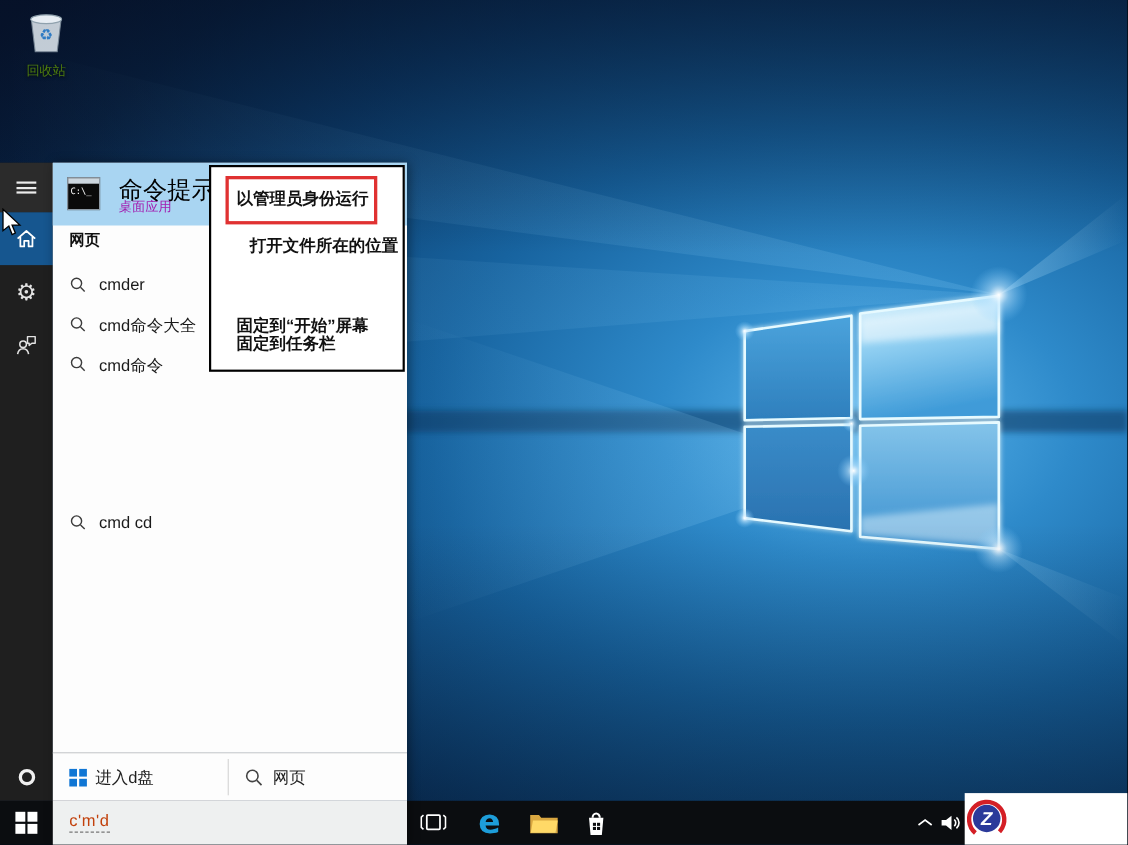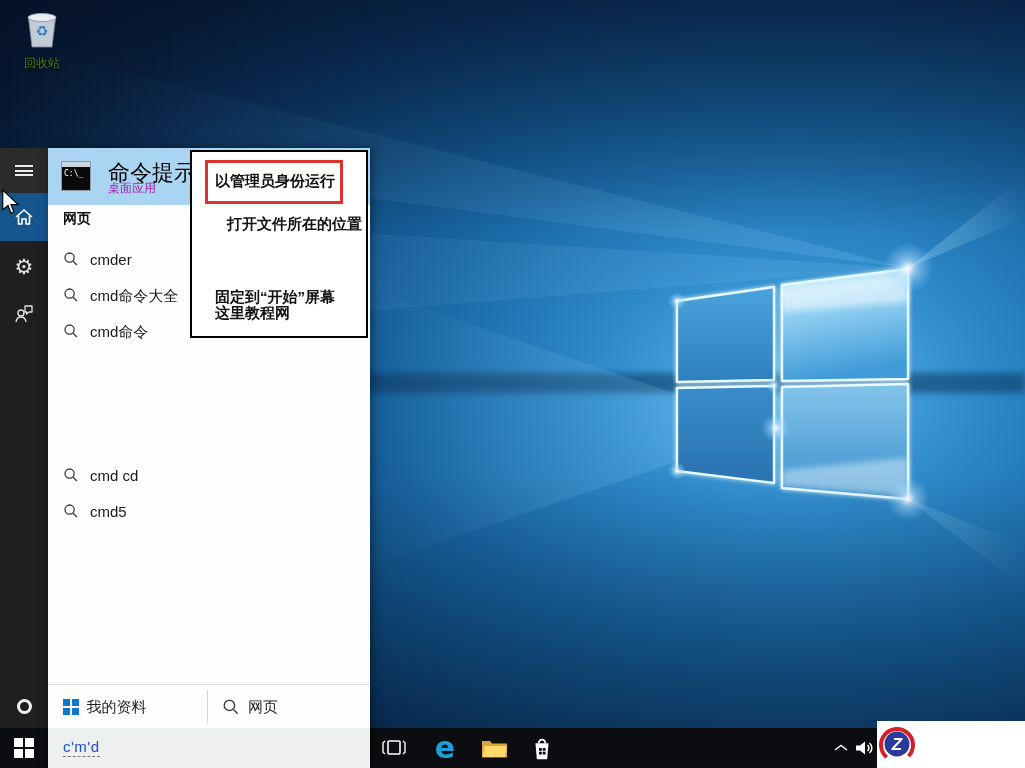--- a/index.html
+++ b/index.html
@@ -56,21 +56,21 @@
   .foot-divider{position:absolute;left:159px;top:5px;width:1px;height:33px;background:#d4d4d4;}
   .foot-btn{position:absolute;top:0;height:44px;display:flex;align-items:center;cursor:pointer;
             font-size:15px;color:#1f1f1f;}
   .foot-mystuff{left:15px;}
   .foot-web{left:174px;}
   .foot-btn .lbl{margin-left:8px;}
   .winflag{display:inline-grid;grid-template-columns:7px 7px;grid-template-rows:7px 7px;gap:1.5px;}
   .winflag span{background:#1076d4;}
 
   .search-row{position:absolute;left:0;top:580px;width:322px;height:40px;background:#eef0f0;cursor:text;}
-  .query{position:absolute;left:15px;top:10px;font-size:15px;color:#1d4ed8;letter-spacing:.5px;
+  .query{position:absolute;left:15px;top:10px;font-size:15px;color:#c2410c;letter-spacing:.5px;
          border-bottom:1px dashed #777;padding-bottom:1px;}
 
   
   .ctx-menu{position:absolute;left:142px;top:2px;width:178px;height:188px;background:#fff;
             border:2px solid #000;z-index:5;}
   .ctx-item{position:absolute;left:23px;font-size:15px;font-weight:700;color:#111;line-height:18px;
             white-space:nowrap;cursor:pointer;}
   .ctx-1{top:20px;}  .ctx-2{top:63px;margin-left:12px;}  .ctx-3{top:107px;margin-top:29px;}  .ctx-4{top:152px;}
   .annotation{position:absolute;left:13px;top:8px;width:138px;height:44px;
               border:3px solid #e03131;pointer-events:none;}
@@ -248,57 +248,50 @@
         </svg>
       <span class="txt"><span>cmd</span><b>命令</b></span>
     </div>
     <div class="sug" style="top:314px">
       <svg width="16" height="16" viewBox="0 0 16 16">
           <circle cx="6.6" cy="6.6" r="4.6" fill="none" stroke="#3c3c3c" stroke-width="1.3"></circle>
           <line x1="10.2" y1="10.2" x2="14" y2="14" stroke="#3c3c3c" stroke-width="1.3"></line>
         </svg>
       <span class="txt"><span>cmd </span><b>cd</b></span>
     </div>
-    <div class="sug" style="top:350px">
-      <svg width="16" height="16" viewBox="0 0 16 16">
-          <circle cx="6.6" cy="6.6" r="4.6" fill="none" stroke="#3c3c3c" stroke-width="1.3"></circle>
-          <line x1="10.2" y1="10.2" x2="14" y2="14" stroke="#3c3c3c" stroke-width="1.3"></line>
-        </svg>
-      <span class="txt"><span>cmd</span><b>5</b></span>
-    </div>
 
     <div class="footer-bar">
       <div class="foot-btn foot-mystuff">
         <span class="winflag">
             <span></span>
             <span></span>
             <span></span>
             <span></span>
           </span>
-        <span class="lbl">我的资料</span>
+        <span class="lbl">进入d盘</span>
       </div>
       <div class="foot-divider"></div>
       <div class="foot-btn foot-web">
         <svg width="18" height="18" viewBox="0 0 16 16">
             <circle cx="6.6" cy="6.6" r="4.6" fill="none" stroke="#444" stroke-width="1.3"></circle>
             <line x1="10.2" y1="10.2" x2="14" y2="14" stroke="#444" stroke-width="1.3"></line>
           </svg>
         <span class="lbl">网页</span>
       </div>
     </div>
 
     <div class="search-row">
       <span class="query">c'm'd</span>
     </div>
 
     <div class="ctx-menu">
       <div class="ctx-item ctx-1">以管理员身份运行</div>
       <div class="ctx-item ctx-2">打开文件所在的位置</div>
       <div class="ctx-item ctx-3">固定到“开始”屏幕</div>
-      <div class="ctx-item ctx-4">这里教程网</div>
+      <div class="ctx-item ctx-4">固定到任务栏</div>
       <div class="annotation"></div>
     </div>
   </div>
 
   <div class="taskbar">
     <div class="tb-btn tb-start">
       <span class="winlogo-w">
           <span></span>
           <span></span>
           <span></span>

